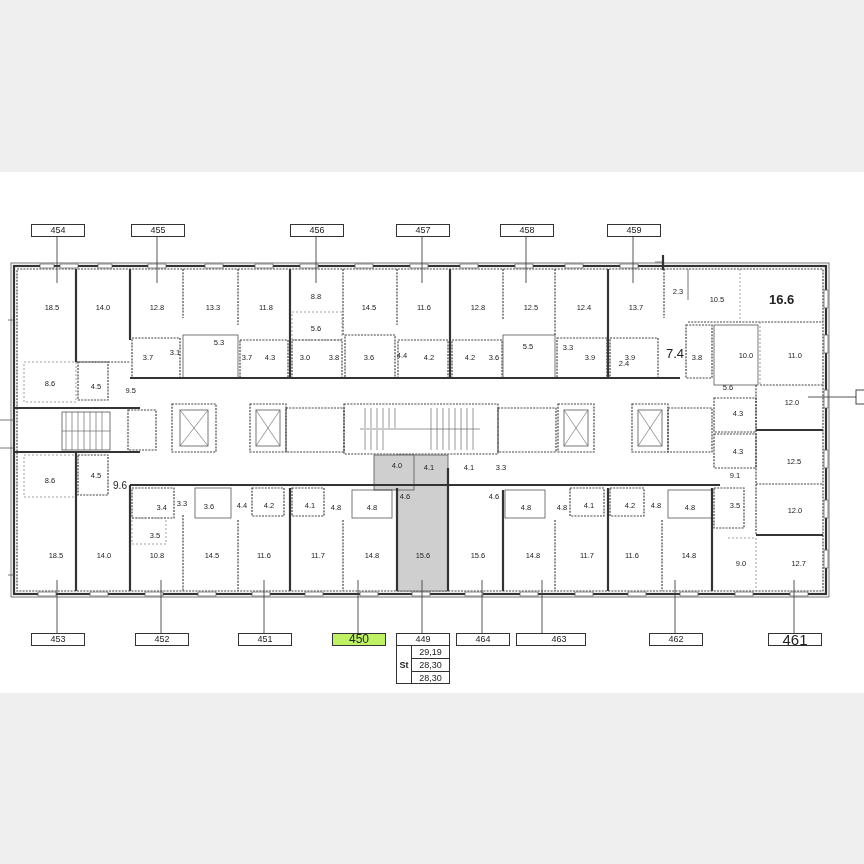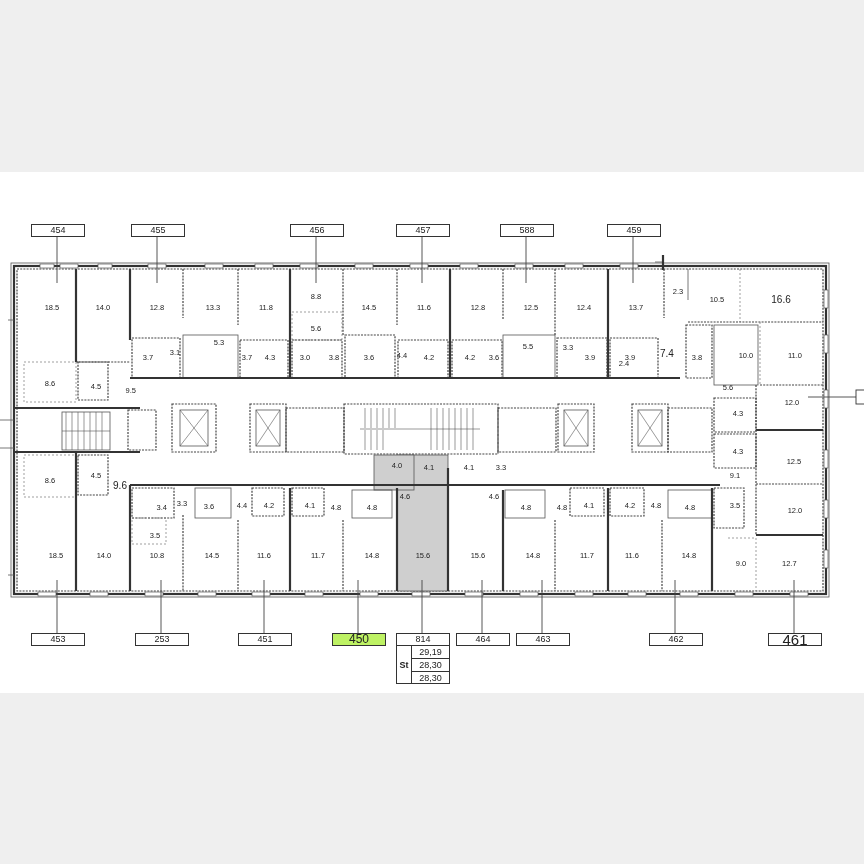--- a/index.html
+++ b/index.html
@@ -242,68 +242,68 @@
     <line x1="808" y1="397" x2="856" y2="397" class="lead"></line>
     <rect x="856" y="390" width="12" height="14" class="tagbox"></rect>
   </g>
 </svg>
 
 <div id="tags-top">
     <div style="position: absolute; left: 31px; top: 224px; width: 52px; height: 11px; border: 1px solid rgb(51, 51, 51); background: rgb(255, 255, 255); font-size: 9px; line-height: 11px; text-align: center; color: rgb(34, 34, 34);"><span>454</span></div>
     <div style="position: absolute; left: 131px; top: 224px; width: 52px; height: 11px; border: 1px solid rgb(51, 51, 51); background: rgb(255, 255, 255); font-size: 9px; line-height: 11px; text-align: center; color: rgb(34, 34, 34);"><span>455</span></div>
     <div style="position: absolute; left: 290px; top: 224px; width: 52px; height: 11px; border: 1px solid rgb(51, 51, 51); background: rgb(255, 255, 255); font-size: 9px; line-height: 11px; text-align: center; color: rgb(34, 34, 34);"><span>456</span></div>
     <div style="position: absolute; left: 396px; top: 224px; width: 52px; height: 11px; border: 1px solid rgb(51, 51, 51); background: rgb(255, 255, 255); font-size: 9px; line-height: 11px; text-align: center; color: rgb(34, 34, 34);"><span>457</span></div>
-    <div style="position: absolute; left: 500px; top: 224px; width: 52px; height: 11px; border: 1px solid rgb(51, 51, 51); background: rgb(255, 255, 255); font-size: 9px; line-height: 11px; text-align: center; color: rgb(34, 34, 34);"><span>588</span></div>
+    <div style="position: absolute; left: 500px; top: 224px; width: 52px; height: 11px; border: 1px solid rgb(51, 51, 51); background: rgb(255, 255, 255); font-size: 9px; line-height: 11px; text-align: center; color: rgb(34, 34, 34);"><span>458</span></div>
     <div style="position: absolute; left: 607px; top: 224px; width: 52px; height: 11px; border: 1px solid rgb(51, 51, 51); background: rgb(255, 255, 255); font-size: 9px; line-height: 11px; text-align: center; color: rgb(34, 34, 34);"><span>459</span></div>
   </div>
 <div id="tags-bottom">
     <div style="position: absolute; left: 31px; top: 633px; width: 52px; height: 11px; border: 1px solid rgb(51, 51, 51); background: rgb(255, 255, 255); font-size: 9px; line-height: 11px; text-align: center; color: rgb(34, 34, 34);"><span>453</span></div>
-    <div style="position: absolute; left: 135px; top: 633px; width: 52px; height: 11px; border: 1px solid rgb(51, 51, 51); background: rgb(255, 255, 255); font-size: 9px; line-height: 11px; text-align: center; color: rgb(34, 34, 34);"><span>253</span></div>
+    <div style="position: absolute; left: 135px; top: 633px; width: 52px; height: 11px; border: 1px solid rgb(51, 51, 51); background: rgb(255, 255, 255); font-size: 9px; line-height: 11px; text-align: center; color: rgb(34, 34, 34);"><span>452</span></div>
     <div style="position: absolute; left: 238px; top: 633px; width: 52px; height: 11px; border: 1px solid rgb(51, 51, 51); background: rgb(255, 255, 255); font-size: 9px; line-height: 11px; text-align: center; color: rgb(34, 34, 34);"><span>451</span></div>
     <div style="position: absolute; left: 332px; top: 633px; width: 52px; height: 11px; border: 1px solid rgb(51, 51, 51); background: #bef264; font-size: 12px; line-height: 11px; text-align: center; color: rgb(34, 34, 34);"><span>450</span></div>
     <div style="position: absolute; left: 456px; top: 633px; width: 52px; height: 11px; border: 1px solid rgb(51, 51, 51); background: rgb(255, 255, 255); font-size: 9px; line-height: 11px; text-align: center; color: rgb(34, 34, 34);"><span>464</span></div>
-    <div style="position: absolute; left: 516px; top: 633px; width: 52px; height: 11px; border: 1px solid rgb(51, 51, 51); background: rgb(255, 255, 255); font-size: 9px; line-height: 11px; text-align: center; color: rgb(34, 34, 34);"><span>463</span></div>
+    <div style="position: absolute; left: 516px; top: 633px; width: 52px; height: 11px; border: 1px solid rgb(51, 51, 51); background: rgb(255, 255, 255); font-size: 9px; line-height: 11px; text-align: center; color: rgb(34, 34, 34); padding-left: 16px;"><span>463</span></div>
     <div style="position: absolute; left: 649px; top: 633px; width: 52px; height: 11px; border: 1px solid rgb(51, 51, 51); background: rgb(255, 255, 255); font-size: 9px; line-height: 11px; text-align: center; color: rgb(34, 34, 34);"><span>462</span></div>
     <div style="position: absolute; left: 768px; top: 633px; width: 52px; height: 11px; border: 1px solid rgb(51, 51, 51); background: rgb(255, 255, 255); font-size: 15px; line-height: 11px; text-align: center; color: rgb(34, 34, 34);"><span>461</span></div>
   </div>
 <div id="areas">
     <span style="position: absolute; left: 40px; top: 303px; width: 24px; text-align: center; font-size: 7.5px; line-height: 10px; color: rgb(34, 34, 34);">18.5</span>
     <span style="position: absolute; left: 91px; top: 303px; width: 24px; text-align: center; font-size: 7.5px; line-height: 10px; color: rgb(34, 34, 34);">14.0</span>
     <span style="position: absolute; left: 145px; top: 303px; width: 24px; text-align: center; font-size: 7.5px; line-height: 10px; color: rgb(34, 34, 34);">12.8</span>
     <span style="position: absolute; left: 201px; top: 303px; width: 24px; text-align: center; font-size: 7.5px; line-height: 10px; color: rgb(34, 34, 34);">13.3</span>
     <span style="position: absolute; left: 254px; top: 303px; width: 24px; text-align: center; font-size: 7.5px; line-height: 10px; color: rgb(34, 34, 34);">11.8</span>
     <span style="position: absolute; left: 304px; top: 292px; width: 24px; text-align: center; font-size: 7.5px; line-height: 10px; color: rgb(34, 34, 34);">8.8</span>
     <span style="position: absolute; left: 357px; top: 303px; width: 24px; text-align: center; font-size: 7.5px; line-height: 10px; color: rgb(34, 34, 34);">14.5</span>
     <span style="position: absolute; left: 412px; top: 303px; width: 24px; text-align: center; font-size: 7.5px; line-height: 10px; color: rgb(34, 34, 34);">11.6</span>
     <span style="position: absolute; left: 466px; top: 303px; width: 24px; text-align: center; font-size: 7.5px; line-height: 10px; color: rgb(34, 34, 34);">12.8</span>
     <span style="position: absolute; left: 519px; top: 303px; width: 24px; text-align: center; font-size: 7.5px; line-height: 10px; color: rgb(34, 34, 34);">12.5</span>
     <span style="position: absolute; left: 572px; top: 303px; width: 24px; text-align: center; font-size: 7.5px; line-height: 10px; color: rgb(34, 34, 34);">12.4</span>
     <span style="position: absolute; left: 624px; top: 303px; width: 24px; text-align: center; font-size: 7.5px; line-height: 10px; color: rgb(34, 34, 34);">13.7</span>
     <span style="position: absolute; left: 666px; top: 287px; width: 24px; text-align: center; font-size: 7.5px; line-height: 10px; color: rgb(34, 34, 34);">2.3</span>
     <span style="position: absolute; left: 705px; top: 295px; width: 24px; text-align: center; font-size: 7.5px; line-height: 10px; color: rgb(34, 34, 34);">10.5</span>
-    <span style="position: absolute; left: 769px; top: 295px; width: 24px; text-align: center; font-size: 10px; line-height: 10px; color: rgb(34, 34, 34);">16.6</span>
+    <span style="position: absolute; left: 769px; top: 295px; width: 24px; text-align: center; font-size: 13px; line-height: 10px; color: rgb(34, 34, 34); font-weight: bold;">16.6</span>
     <span style="position: absolute; left: 304px; top: 324px; width: 24px; text-align: center; font-size: 7.5px; line-height: 10px; color: rgb(34, 34, 34);">5.6</span>
     <span style="position: absolute; left: 207px; top: 338px; width: 24px; text-align: center; font-size: 7.5px; line-height: 10px; color: rgb(34, 34, 34);">5.3</span>
     <span style="position: absolute; left: 516px; top: 342px; width: 24px; text-align: center; font-size: 7.5px; line-height: 10px; color: rgb(34, 34, 34);">5.5</span>
     <span style="position: absolute; left: 136px; top: 353px; width: 24px; text-align: center; font-size: 7.5px; line-height: 10px; color: rgb(34, 34, 34);">3.7</span>
     <span style="position: absolute; left: 163px; top: 348px; width: 24px; text-align: center; font-size: 7.5px; line-height: 10px; color: rgb(34, 34, 34);">3.1</span>
     <span style="position: absolute; left: 235px; top: 353px; width: 24px; text-align: center; font-size: 7.5px; line-height: 10px; color: rgb(34, 34, 34);">3.7</span>
     <span style="position: absolute; left: 258px; top: 353px; width: 24px; text-align: center; font-size: 7.5px; line-height: 10px; color: rgb(34, 34, 34);">4.3</span>
     <span style="position: absolute; left: 293px; top: 353px; width: 24px; text-align: center; font-size: 7.5px; line-height: 10px; color: rgb(34, 34, 34);">3.0</span>
     <span style="position: absolute; left: 322px; top: 353px; width: 24px; text-align: center; font-size: 7.5px; line-height: 10px; color: rgb(34, 34, 34);">3.8</span>
     <span style="position: absolute; left: 357px; top: 353px; width: 24px; text-align: center; font-size: 7.5px; line-height: 10px; color: rgb(34, 34, 34);">3.6</span>
     <span style="position: absolute; left: 390px; top: 351px; width: 24px; text-align: center; font-size: 7.5px; line-height: 10px; color: rgb(34, 34, 34);">4.4</span>
     <span style="position: absolute; left: 417px; top: 353px; width: 24px; text-align: center; font-size: 7.5px; line-height: 10px; color: rgb(34, 34, 34);">4.2</span>
     <span style="position: absolute; left: 458px; top: 353px; width: 24px; text-align: center; font-size: 7.5px; line-height: 10px; color: rgb(34, 34, 34);">4.2</span>
     <span style="position: absolute; left: 482px; top: 353px; width: 24px; text-align: center; font-size: 7.5px; line-height: 10px; color: rgb(34, 34, 34);">3.6</span>
     <span style="position: absolute; left: 556px; top: 343px; width: 24px; text-align: center; font-size: 7.5px; line-height: 10px; color: rgb(34, 34, 34);">3.3</span>
     <span style="position: absolute; left: 578px; top: 353px; width: 24px; text-align: center; font-size: 7.5px; line-height: 10px; color: rgb(34, 34, 34);">3.9</span>
     <span style="position: absolute; left: 618px; top: 353px; width: 24px; text-align: center; font-size: 7.5px; line-height: 10px; color: rgb(34, 34, 34);">3.9</span>
     <span style="position: absolute; left: 612px; top: 359px; width: 24px; text-align: center; font-size: 7.5px; line-height: 10px; color: rgb(34, 34, 34);">2.4</span>
-    <span style="position: absolute; left: 660px; top: 349px; width: 24px; text-align: left; font-size: 10px; line-height: 10px; color: rgb(34, 34, 34);">7.4</span>
+    <span style="position: absolute; left: 660px; top: 349px; width: 24px; text-align: right; font-size: 13px; line-height: 10px; color: rgb(34, 34, 34);">7.4</span>
     <span style="position: absolute; left: 685px; top: 353px; width: 24px; text-align: center; font-size: 7.5px; line-height: 10px; color: rgb(34, 34, 34);">3.8</span>
     <span style="position: absolute; left: 734px; top: 351px; width: 24px; text-align: center; font-size: 7.5px; line-height: 10px; color: rgb(34, 34, 34);">10.0</span>
     <span style="position: absolute; left: 783px; top: 351px; width: 24px; text-align: center; font-size: 7.5px; line-height: 10px; color: rgb(34, 34, 34);">11.0</span>
     <span style="position: absolute; left: 38px; top: 379px; width: 24px; text-align: center; font-size: 7.5px; line-height: 10px; color: rgb(34, 34, 34);">8.6</span>
     <span style="position: absolute; left: 84px; top: 382px; width: 24px; text-align: center; font-size: 7.5px; line-height: 10px; color: rgb(34, 34, 34);">4.5</span>
     <span style="position: absolute; left: 112px; top: 386px; width: 24px; text-align: right; font-size: 7.5px; line-height: 10px; color: rgb(34, 34, 34);">9.5</span>
     <span style="position: absolute; left: 716px; top: 383px; width: 24px; text-align: center; font-size: 7.5px; line-height: 10px; color: rgb(34, 34, 34);">5.6</span>
     <span style="position: absolute; left: 780px; top: 398px; width: 24px; text-align: center; font-size: 7.5px; line-height: 10px; color: rgb(34, 34, 34);">12.0</span>
     <span style="position: absolute; left: 726px; top: 409px; width: 24px; text-align: center; font-size: 7.5px; line-height: 10px; color: rgb(34, 34, 34);">4.3</span>
     <span style="position: absolute; left: 726px; top: 447px; width: 24px; text-align: center; font-size: 7.5px; line-height: 10px; color: rgb(34, 34, 34);">4.3</span>
@@ -342,25 +342,25 @@
     <span style="position: absolute; left: 252px; top: 551px; width: 24px; text-align: center; font-size: 7.5px; line-height: 10px; color: rgb(34, 34, 34);">11.6</span>
     <span style="position: absolute; left: 306px; top: 551px; width: 24px; text-align: center; font-size: 7.5px; line-height: 10px; color: rgb(34, 34, 34);">11.7</span>
     <span style="position: absolute; left: 360px; top: 551px; width: 24px; text-align: center; font-size: 7.5px; line-height: 10px; color: rgb(34, 34, 34);">14.8</span>
     <span style="position: absolute; left: 411px; top: 551px; width: 24px; text-align: center; font-size: 7.5px; line-height: 10px; color: rgb(34, 34, 34);">15.6</span>
     <span style="position: absolute; left: 466px; top: 551px; width: 24px; text-align: center; font-size: 7.5px; line-height: 10px; color: rgb(34, 34, 34);">15.6</span>
     <span style="position: absolute; left: 521px; top: 551px; width: 24px; text-align: center; font-size: 7.5px; line-height: 10px; color: rgb(34, 34, 34);">14.8</span>
     <span style="position: absolute; left: 575px; top: 551px; width: 24px; text-align: center; font-size: 7.5px; line-height: 10px; color: rgb(34, 34, 34);">11.7</span>
     <span style="position: absolute; left: 620px; top: 551px; width: 24px; text-align: center; font-size: 7.5px; line-height: 10px; color: rgb(34, 34, 34);">11.6</span>
     <span style="position: absolute; left: 677px; top: 551px; width: 24px; text-align: center; font-size: 7.5px; line-height: 10px; color: rgb(34, 34, 34);">14.8</span>
     <span style="position: absolute; left: 729px; top: 559px; width: 24px; text-align: center; font-size: 7.5px; line-height: 10px; color: rgb(34, 34, 34);">9.0</span>
-    <span style="position: absolute; left: 782px; top: 559px; width: 24px; text-align: left; font-size: 7.5px; line-height: 10px; color: rgb(34, 34, 34);">12.7</span>
+    <span style="position: absolute; left: 782px; top: 559px; width: 24px; text-align: right; font-size: 7.5px; line-height: 10px; color: rgb(34, 34, 34);">12.7</span>
   </div>
 
 <div style="position:absolute; left:396px; top:633px; width:52px; height:49px; border:1px solid #333; background:#fff; font-size:9px; color:#222;">
-  <div style="height:11px; line-height:11px; text-align:center; border-bottom:1px solid #333;">814</div>
+  <div style="height:11px; line-height:11px; text-align:center; border-bottom:1px solid #333;">449</div>
   <div style="display:flex; height:37px;">
     <div style="width:14px; border-right:1px solid #333; display:flex; align-items:center; justify-content:center; font-weight:bold;">St</div>
     <div style="flex:1; display:flex; flex-direction:column;">
       <div style="flex:1; text-align:center; line-height:12px; border-bottom:1px solid #333;">29,19</div>
       <div style="flex:1; text-align:center; line-height:12px; border-bottom:1px solid #333;">28,30</div>
       <div style="flex:1; text-align:center; line-height:12px;">28,30</div>
     </div>
   </div>
 </div>
 

